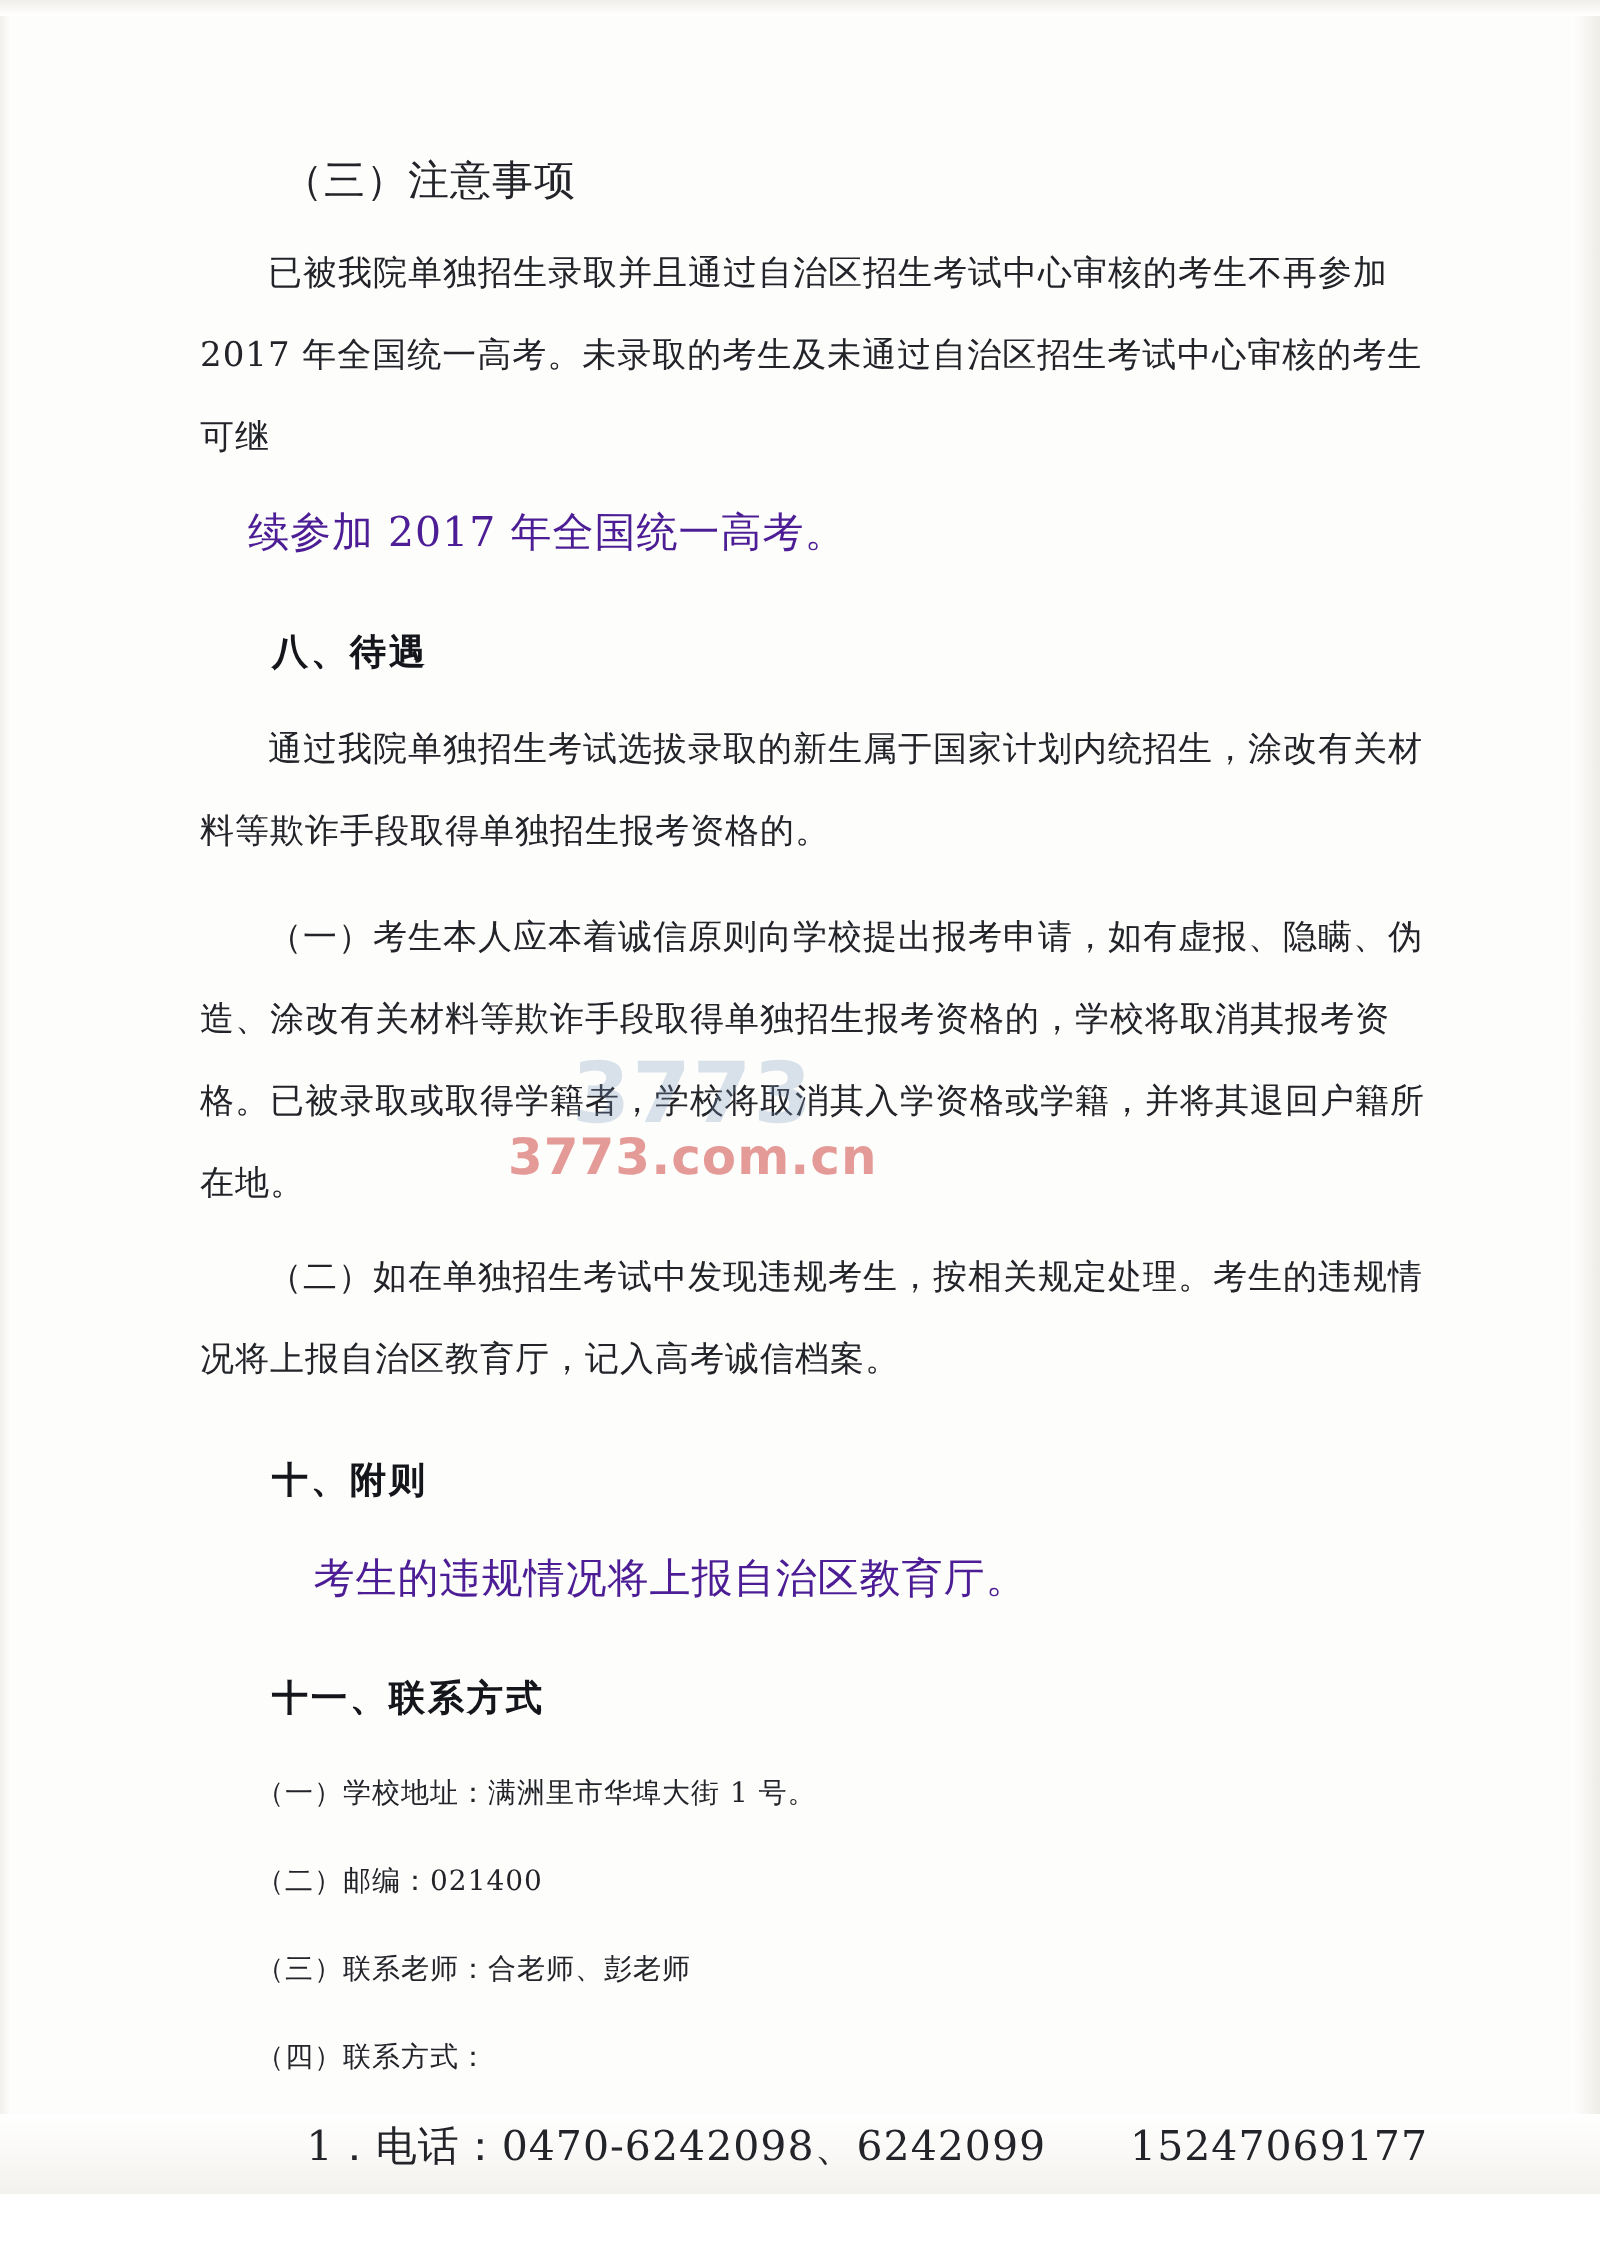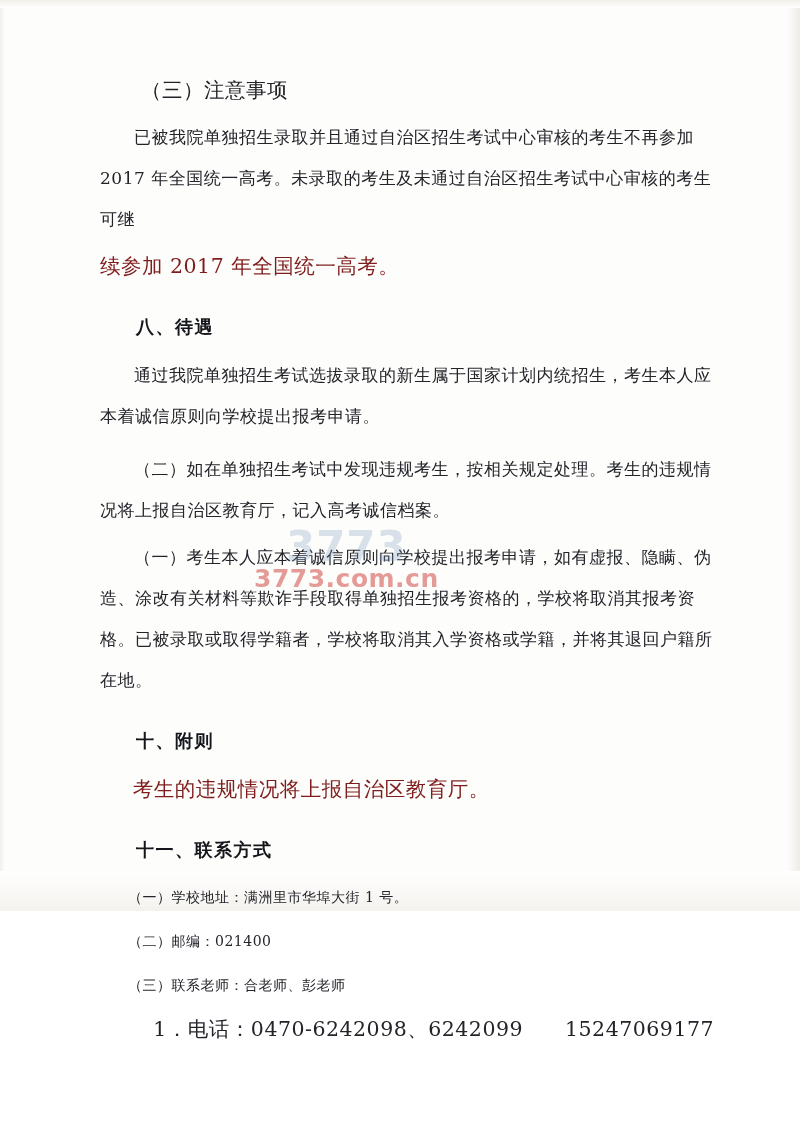--- a/index.html
+++ b/index.html
@@ -11,21 +11,21 @@
     width: 800px;
     height: 1131px;
     position: relative;
     font-family: "DejaVu Serif", "Liberation Serif", serif;
     color: #1a1a1a;
     overflow: hidden;
   }
   .page {
     position: relative;
     width: 800px;
-    height: 911px;
+    height: 1097px;
     background: #fdfdfb;
     box-sizing: border-box;
     padding: 70px 78px 40px 100px;
   }
   
   .scan-edge-left {
     position: absolute;
     left: 0; top: 0; bottom: 0;
     width: 6px;
     background: linear-gradient(to right, #f2f0ec, #ffffff);
@@ -63,21 +63,22 @@
     line-height: 41px;
     text-indent: 2em;
     letter-spacing: 0.5px;
     color: #23242a;
   }
   .para-noindent {
     font-size: 20.5px;
     line-height: 41px;
     text-indent: 0;
     letter-spacing: 0.5px;
-    color: #7f1d1d;
+    color: #4c1d95;
+    margin-left: 24px;
   }
   .heading {
     font-size: 18px;
     line-height: 44px;
     font-weight: bold;
     text-indent: 2em;
     letter-spacing: 1.5px;
     color: #14161b;
     margin-top: 6px;
   }
@@ -147,42 +148,43 @@
     <p class="subheading">（三）注意事项</p>
 
     <p class="para">已被我院单独招生录取并且通过自治区招生考试中心审核的考生不再参加 2017 年全国统一高考。未录取的考生及未通过自治区招生考试中心审核的考生可继</p>
 
     <p class="para-noindent">续参加 2017 年全国统一高考。</p>
 
     <div class="gap-sm"></div>
 
     <p class="heading">八、待遇</p>
 
-    <p class="para">通过我院单独招生考试选拔录取的新生属于国家计划内统招生，考生本人应本着诚信原则向学校提出报考申请。</p>
+    <p class="para">通过我院单独招生考试选拔录取的新生属于国家计划内统招生，涂改有关材料等欺诈手段取得单独招生报考资格的。</p>
 
     <div class="gap-sm"></div>
 
 
+    <p class="para">（一）考生本人应本着诚信原则向学校提出报考申请，如有虚报、隐瞒、伪造、涂改有关材料等欺诈手段取得单独招生报考资格的，学校将取消其报考资格。已被录取或取得学籍者，学校将取消其入学资格或学籍，并将其退回户籍所在地。</p>
+
     <p class="para">（二）如在单独招生考试中发现违规考生，按相关规定处理。考生的违规情况将上报自治区教育厅，记入高考诚信档案。</p>
-
-    <p class="para">（一）考生本人应本着诚信原则向学校提出报考申请，如有虚报、隐瞒、伪造、涂改有关材料等欺诈手段取得单独招生报考资格的，学校将取消其报考资格。已被录取或取得学籍者，学校将取消其入学资格或学籍，并将其退回户籍所在地。</p>
 
     <div class="gap-sm"></div>
 
     <p class="heading">十、附则</p>
 
     <p class="para-noindent" style="text-indent:1.6em;">考生的违规情况将上报自治区教育厅。</p>
 
     <div class="gap-sm"></div>
 
     <p class="heading">十一、联系方式</p>
 
     <p class="contact-line">（一）学校地址：满洲里市华埠大街 1 号。</p>
     <p class="contact-line">（二）邮编：021400</p>
     <p class="contact-line">（三）联系老师：合老师、彭老师</p>
+    <p class="contact-line">（四）联系方式：</p>
 
     <p class="contact-sub">1．电话：0470-6242098、6242099　　15247069177</p>
 
   </div>
 
   <div class="watermark">
     <div class="wm-big">3773</div>
     <div class="wm-small">3773.com.cn</div>
   </div>
 </div>

